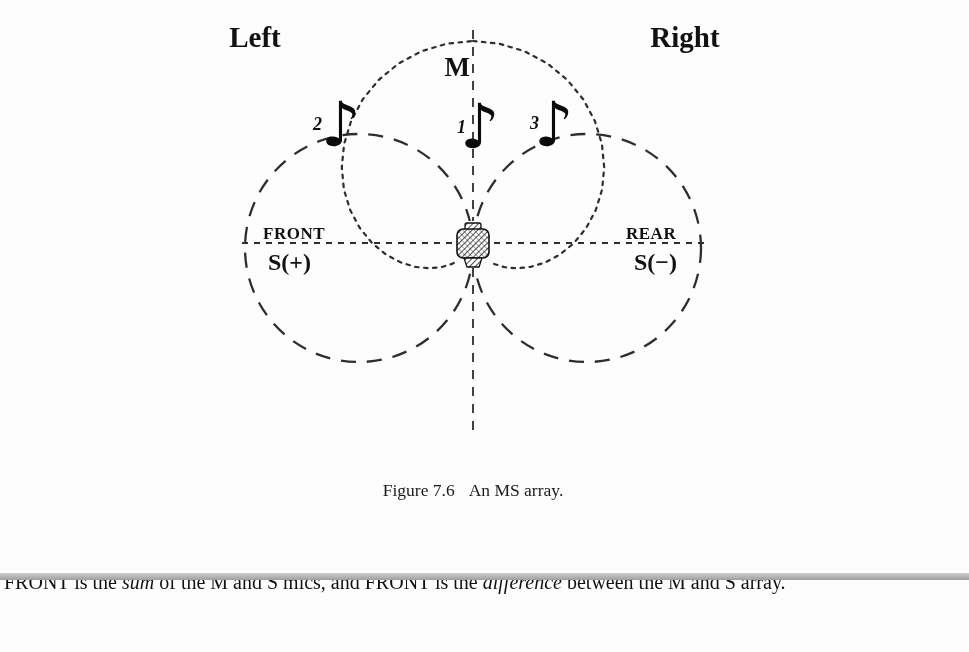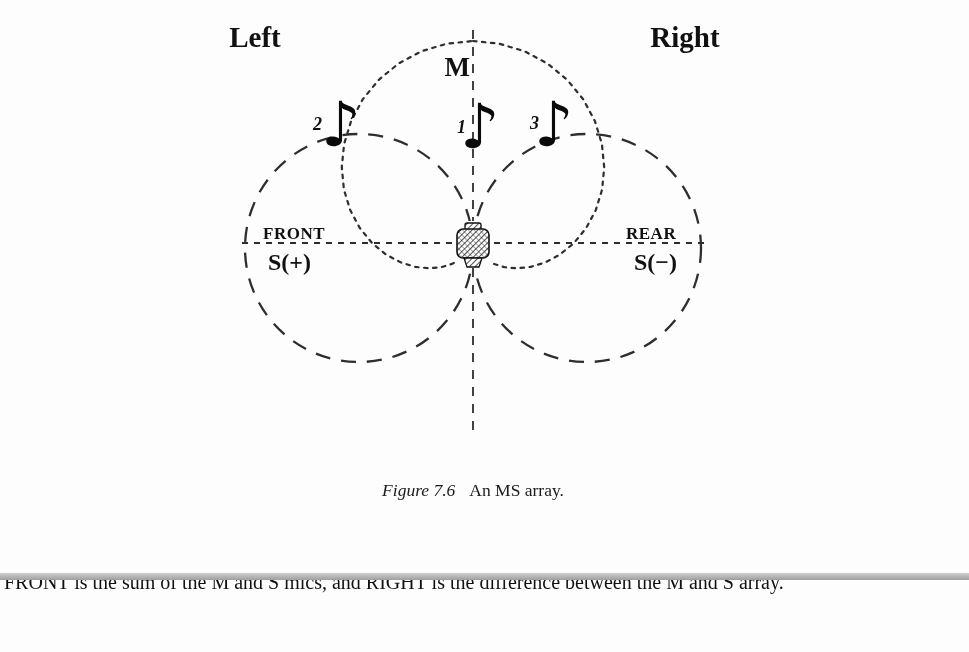--- a/index.html
+++ b/index.html
@@ -58,31 +58,31 @@
     fill: #0a0a0a;
   }
 
   .caption {
     margin-top: 18px;
     width: 946px;
     text-align: center;
     font-size: 17.5px;
     color: #1a1a1a;
   }
-  .caption .fig-label { font-style: italic; }
+  .caption .fig-label { }
   .caption .fig-text { margin-left: 14px; }
 
   .body-text {
     margin: 64px 20px 0 4px;
     max-width: 940px;
     font-size: 20px;
     line-height: 34px;
     color: #111;
   }
-  .body-text .italic { }
+  .body-text .italic { font-style: italic; }
 
   .bottom-bar {
     position: absolute;
     left: 0;
     bottom: 0;
     width: 969px;
     height: 7px;
     background: linear-gradient(#cfcfcf, #9e9e9e);
   }
 </style>
@@ -144,17 +144,17 @@
 
     <text class="note-num" x="322" y="130" text-anchor="end">2</text>
     <text class="note-num" x="466" y="133" text-anchor="end">1</text>
     <text class="note-num" x="539" y="129" text-anchor="end">3</text>
   </svg>
 
   <div class="caption">
     <span class="fig-label">Figure 7.6</span><span class="fig-text">An MS array.</span>
   </div>
 
-  <p class="body-text"><span>FRONT is the </span><span class="italic">sum</span><span> of the M and S mics, and RIGHT is the </span><span class="italic">difference</span><span> between the M and S array.</span></p>
+  <p class="body-text"><span>FRONT is the </span><span class="italic">sum</span><span> of the M and S mics, and FRONT is the </span><span class="italic">difference</span><span> between the M and S array.</span></p>
 
   <div class="bottom-bar"></div>
 
 </div>
 
 </body></html>

